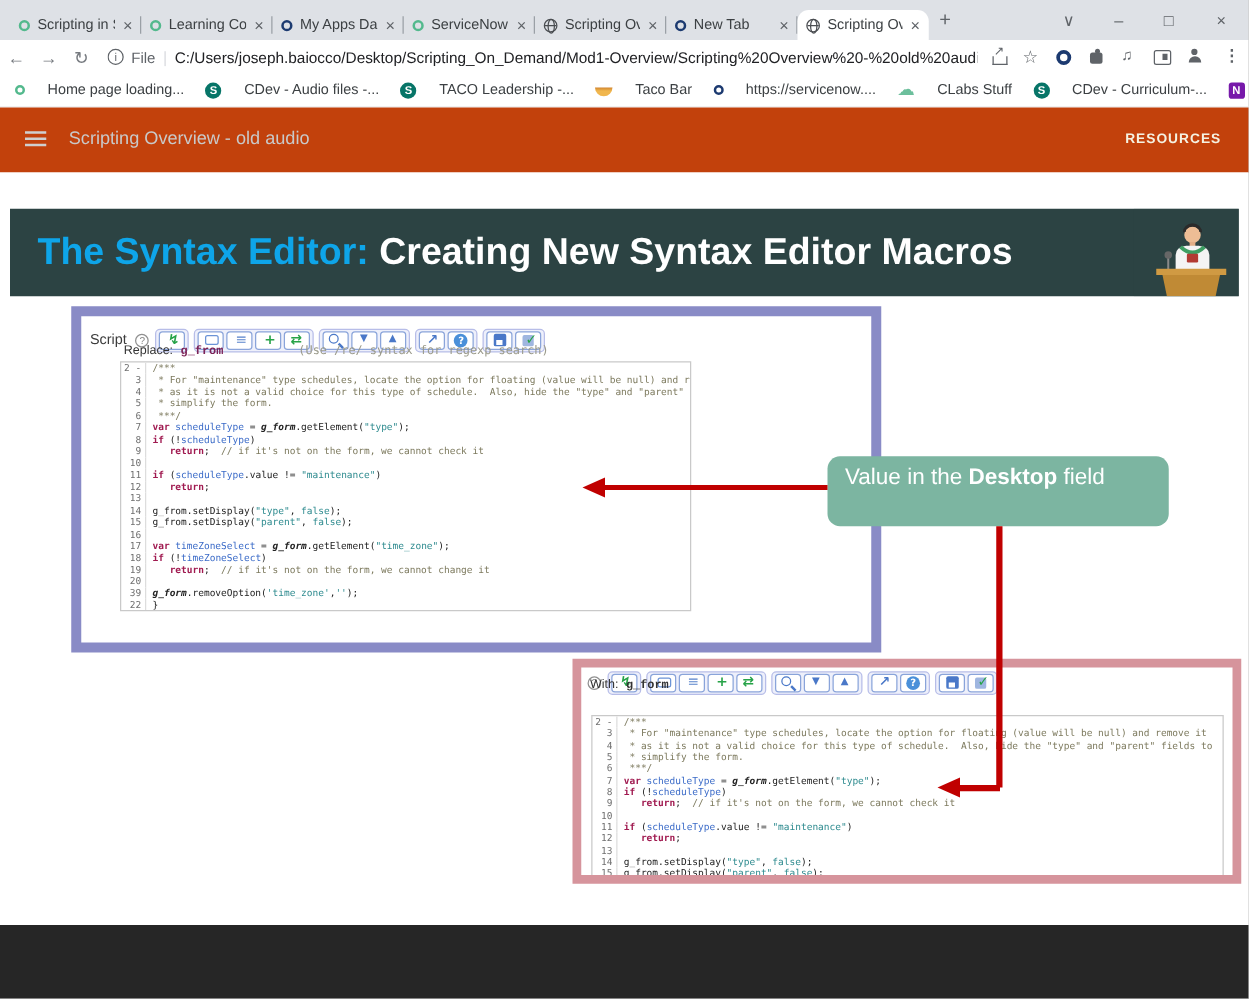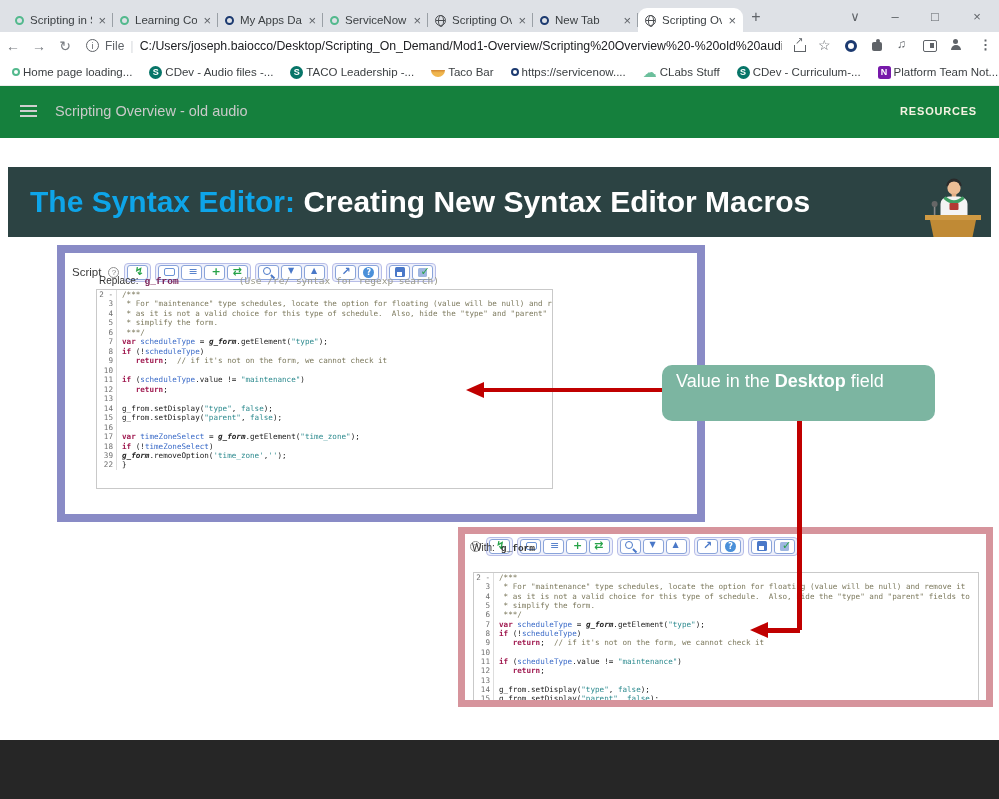--- a/index.html
+++ b/index.html
@@ -44,34 +44,34 @@
   .ai-puzzle::after{content:"";position:absolute;left:5.5px;top:1px;width:4px;height:4px;background:#5f6368;border-radius:50%;box-shadow:-4px 4px 0 #5f6368}
   .ai-media::before{content:"♫";position:absolute;left:1px;top:-1px;font-size:12px;color:#5f6368}
   .ai-panel::before{content:"";position:absolute;left:1px;top:2px;width:12px;height:10px;border:1.4px solid #5f6368;border-radius:2px}
   .ai-panel::after{content:"";position:absolute;right:3px;top:4.5px;width:4px;height:5px;background:#5f6368}
   .ai-profile::before{content:"";position:absolute;left:5px;top:1px;width:5px;height:5px;background:#5f6368;border-radius:50%}
   .ai-profile::after{content:"";position:absolute;left:2.5px;top:7px;width:10px;height:5px;background:#5f6368;border-radius:5px 5px 0 0}
   .ai-kebab::before{content:"⋮";position:absolute;left:5px;top:-1px;font-size:13px;font-weight:bold;color:#5f6368}
 
   
   #bookmarks{position:absolute;left:0;top:59px;width:999px;height:27px;background:#fff;display:flex;align-items:center;gap:17px;padding:0 12px;border-bottom:1px solid #ececec}
-  .bm{display:flex;align-items:center;gap:3px;cursor:pointer}
+  .bm{display:flex;align-items:center;gap:18px;cursor:pointer}
   .bm-label{font-size:11.5px;color:#3c4043;white-space:nowrap}
   .bi{display:inline-block;flex:0 0 auto}
   .bi-green-ring{width:8px;height:8px;border:2.5px solid #53b98d;border-radius:50%}
   .bi-navy-ring{width:8px;height:8px;border:2.8px solid #1c3a70;border-radius:50%}
   .bi-sharepoint{width:13px;height:13px;border-radius:50%;background:#077568}
   .bi-sharepoint::before{content:"S";display:block;color:#fff;font-size:9px;font-weight:bold;text-align:center;line-height:13px}
   .bi-taco{width:14px;height:7px;margin-top:3px;background:linear-gradient(#d2862f,#f0b64e 40%);border-radius:0 0 12px 12px}
   .bi-cloud::before{content:"☁";font-size:14px;color:#6cbf9c;line-height:13px}
   .bi-onenote{width:13px;height:13px;background:#7719aa;border-radius:2.5px}
   .bi-onenote::before{content:"N";display:block;color:#fff;font-size:9px;font-weight:bold;text-align:center;line-height:13px}
 
   
-  #cheader{position:absolute;left:0;top:86px;width:999px;height:52px;background:#15803d}
+  #cheader{position:absolute;left:0;top:86px;width:999px;height:52px;background:#c2410c}
   #hamburger{position:absolute;left:20px;top:19px;width:17px;height:2.4px;background:#cfcfcf;box-shadow:0 5px 0 #cfcfcf,0 10px 0 #cfcfcf}
   #ctitle{position:absolute;left:55px;top:17px;font-size:14.5px;color:#c9c9c9}
   #resources{position:absolute;right:22px;top:19px;font-size:11px;font-weight:bold;letter-spacing:.8px;color:#f5f2e2;cursor:pointer}
 
   
   #slide{position:absolute;left:0;top:138px;width:999px;height:602px;background:#fff}
   #banner{position:absolute;left:8px;top:29px;width:983px;height:70px;background:#2c4343}
   #banner-text{position:absolute;left:22px;top:0;height:70px;line-height:70px;font-size:30px;font-weight:bold;white-space:nowrap}
   #banner-text .hl{color:#0ea5e9}
   #banner-text .rest{color:#fff}
@@ -348,20 +348,22 @@
           <div class="cl"><span class="ln">9</span><span class="cd">   <span class="k">return</span>;  <span class="cmt">// if it's not on the form, we cannot check it</span></span></div>
           <div class="cl"><span class="ln">10</span><span class="cd"></span></div>
           <div class="cl"><span class="ln">11</span><span class="cd"><span class="k">if</span> (<span class="v">scheduleType</span>.value != <span class="s">"maintenance"</span>)</span></div>
           <div class="cl"><span class="ln">12</span><span class="cd">   <span class="k">return</span>;</span></div>
           <div class="cl"><span class="ln">13</span><span class="cd"></span></div>
           <div class="cl"><span class="ln">14</span><span class="cd">g_from.setDisplay(<span class="s">"type"</span>, <span class="s">false</span>);</span></div>
           <div class="cl"><span class="ln">15</span><span class="cd">g_from.setDisplay(<span class="s">"parent"</span>, <span class="s">false</span>);</span></div>
           <div class="cl"><span class="ln">16</span><span class="cd"></span></div>
           <div class="cl"><span class="ln">17</span><span class="cd"><span class="k">var</span> <span class="v">timeZoneSelect</span> = <span class="gf">g_form</span>.getElement(<span class="s">"time_zone"</span>);</span></div>
           <div class="cl"><span class="ln">18</span><span class="cd"><span class="k">if</span> (!<span class="v">timeZoneSelect</span>)</span></div>
+          <div class="cl"><span class="ln">19</span><span class="cd">   <span class="k">return</span>;  <span class="cmt">// if it's not on the form, we cannot change it</span></span></div>
+          <div class="cl"><span class="ln">20</span><span class="cd"></span></div>
           <div class="cl"><span class="ln">39</span><span class="cd"><span class="gf">g_form</span>.removeOption(<span class="s">'time_zone'</span>,<span class="s">''</span>);</span></div>
           <div class="cl"><span class="ln">22</span><span class="cd">}</span></div>
         </div>
     </div>
 
     <div id="callout">
       <div><span>Value in the </span><b>Desktop</b><span> field</span></div>
     </div>
 
     <div class="arrow" id="a1-line"></div>

